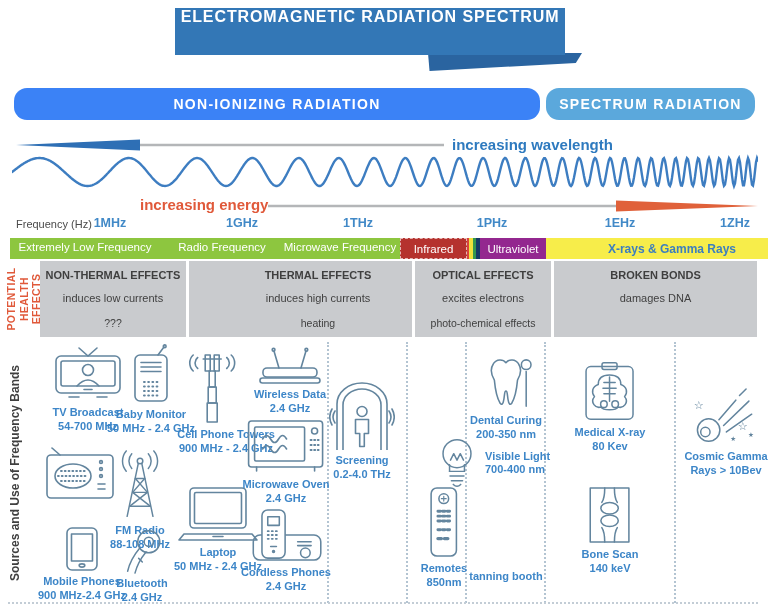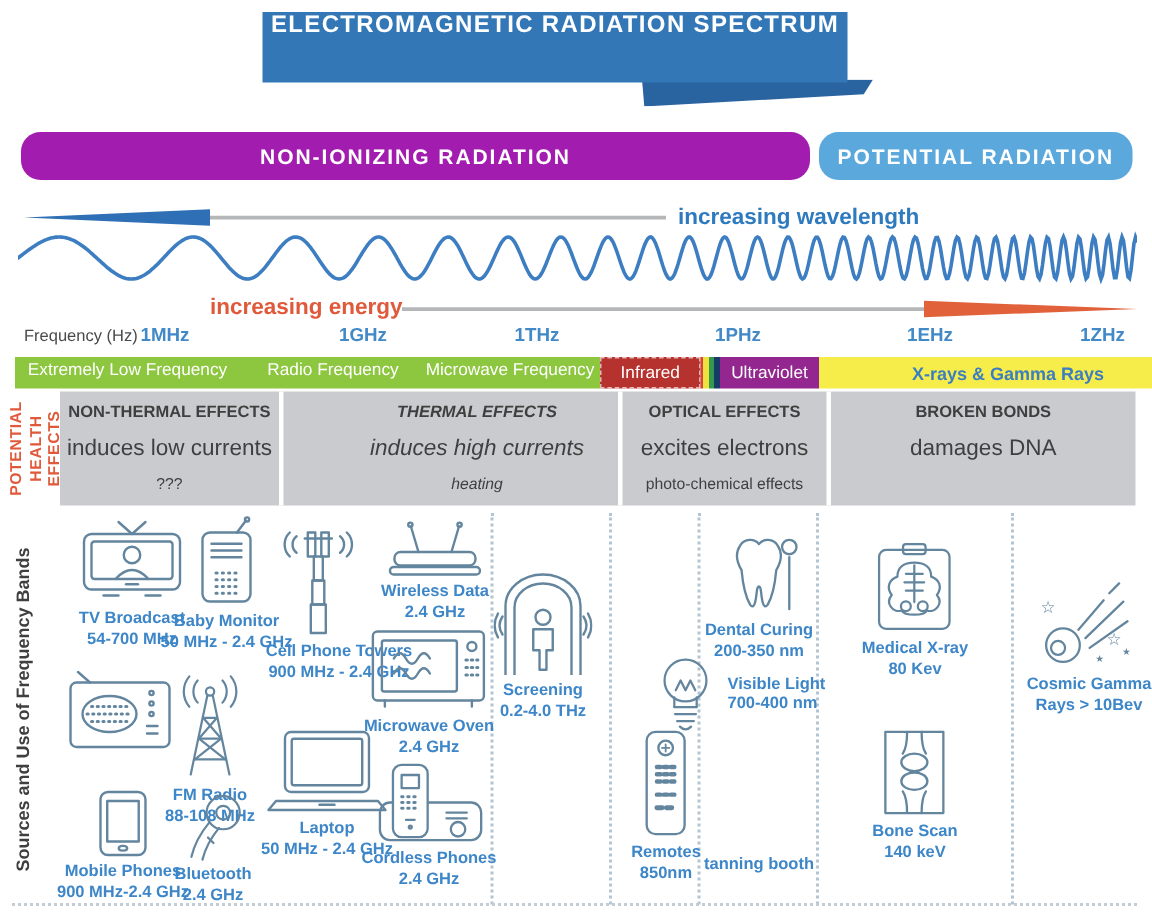--- a/index.html
+++ b/index.html
@@ -8,21 +8,21 @@
   .abs{position:absolute;}
   
   .banner{left:175px;top:8px;width:390px;height:47px;background:#3377b6;display:flex;
           justify-content:center;z-index:2;}
   .banner-tail{left:428px;top:53px;width:154px;height:18px;background:#2a64a0;
           clip-path:polygon(0 0,100% 0,96% 55%,1% 100%);z-index:1;}
   .banner h1{margin:0;color:#fff;font-size:16px;font-weight:bold;letter-spacing:.9px;}
   
   .bar{height:32px;top:88px;border-radius:13px;display:flex;align-items:center;
        justify-content:center;color:#fff;font-weight:bold;font-size:14px;letter-spacing:1.3px;}
-  .bar-non{left:14px;width:526px;background:#a21caf;}
+  .bar-non{left:14px;width:526px;background:#3b82f6;}
   .bar-ion{left:546px;width:209px;background:#5ba8dc;}
   
   .wavelength-text{left:452px;top:136px;font-size:15px;font-weight:bold;color:#2e7abf;}
   .energy-text{left:140px;top:196px;font-size:15px;font-weight:bold;color:#e0593a;}
   
   .freq-label{left:16px;top:218px;font-size:11px;color:#4a4a4a;}
   .tick{top:216px;font-size:12.5px;font-weight:bold;color:#4189c7;transform:translateX(-50%);white-space:nowrap;}
   
   .band{top:238px;height:21px;display:flex;align-items:center;justify-content:center;
         color:#fff;font-size:11.5px;white-space:nowrap;}
@@ -30,21 +30,21 @@
   .band-ir{left:400px;width:67px;background:#b5322e;border:1px dashed rgba(255,255,255,.65);box-sizing:border-box;}
   .band-sliver{left:467px;width:13px;background:linear-gradient(90deg,#d8433c 0 2px,#f0e23c 2px 6px,#35984f 6px 9px,#173a66 9px 13px);}
   .band-uv{left:480px;width:66px;background:#93278f;}
   .band-xg{left:546px;width:252px;background:#f7ed4a;color:#3c7ebf;font-size:12px;font-weight:bold;}
   .gband{top:241px;transform:translateX(-50%);color:#fff;font-size:11.5px;white-space:nowrap;}
   
   .panel{left:40px;top:261px;width:717px;height:76px;background:#c9cbce;}
   .divider{top:261px;width:3px;height:76px;background:#fff;}
   .ecol{top:261px;height:76px;text-align:center;color:#3f3f3f;}
   .et{margin-top:8px;font-size:11px;font-weight:bold;line-height:13px;}
-  .el1{margin-top:10px;font-size:15px;line-height:13px;}
+  .el1{margin-top:10px;font-size:11px;line-height:13px;}
   .el2{margin-top:12px;font-size:10.5px;line-height:13px;}
   .side-fx{left:-14px;top:280px;width:76px;height:38px;transform:rotate(-90deg);
            color:#e0593a;font-size:10.5px;font-weight:bold;line-height:12.5px;text-align:center;letter-spacing:.4px;}
   .side-src{left:-105px;top:466px;width:240px;text-align:center;transform:rotate(-90deg);
            color:#3f3f3f;font-size:12px;font-weight:bold;}
   
   .vdot{top:342px;height:261px;width:0;border-left:2px dotted #b3c4d2;}
   .hdot{left:8px;top:602px;width:750px;height:0;border-top:2px dotted #c3cdd6;}
   .item{position:absolute;display:flex;flex-direction:column;align-items:center;transform:translateX(-50%);}
   .lbl{font-weight:bold;font-size:11px;line-height:13.5px;color:#3d86c8;text-align:center;
@@ -62,21 +62,21 @@
 
   <div class="abs banner-tail"></div>
   <div class="abs banner">
     <h1>ELECTROMAGNETIC RADIATION SPECTRUM</h1>
   </div>
 
   <div class="abs bar bar-non">
     <span>NON-IONIZING RADIATION</span>
   </div>
   <div class="abs bar bar-ion">
-    <span>POTENTIAL RADIATION</span>
+    <span>SPECTRUM RADIATION</span>
   </div>
 
   <svg class="abs" style="left:14px;top:136px;" width="620" height="18">
     <line x1="126" y1="9" x2="430" y2="9" stroke="#b4b6b8" stroke-width="2.5"></line>
     <polygon points="2,9 126,3.5 126,14.5" fill="#2e6fb5"></polygon>
   </svg>
   <div class="abs wavelength-text">increasing wavelength</div>
 
   <svg class="abs" style="left:12px;top:151px;" width="746" height="42">
     <path id="wave-path" d="M0 21L1 20.2L2 19.5L3 18.7L4 17.9L5 17.2L6 16.4L7 15.7L8 15.0L9 14.3L10 13.6L11 13.0L12 12.3L13 11.7L14 11.1L15 10.6L16 10.0L17 9.6L18 9.1L19 8.7L20 8.3L21 8.0L22 7.7L23 7.5L24 7.3L25 7.1L26 7.1L27 7.0L28 7.0L29 7.1L30 7.2L31 7.3L32 7.5L33 7.8L34 8.1L35 8.5L36 8.9L37 9.3L38 9.8L39 10.4L40 11.0L41 11.6L42 12.3L43 13.0L44 13.7L45 14.5L46 15.3L47 16.1L48 17.0L49 17.9L50 18.8L51 19.7L52 20.6L53 21.5L54 22.4L55 23.3L56 24.2L57 25.1L58 26.0L59 26.9L60 27.7L61 28.5L62 29.3L63 30.0L64 30.7L65 31.4L66 32.0L67 32.6L68 33.1L69 33.6L70 34.0L71 34.3L72 34.6L73 34.8L74 34.9L75 35.0L76 35.0L77 34.9L78 34.8L79 34.6L80 34.3L81 33.9L82 33.5L83 33.0L84 32.5L85 31.9L86 31.2L87 30.5L88 29.7L89 28.8L90 28.0L91 27.0L92 26.1L93 25.1L94 24.1L95 23.0L96 22.0L97 20.9L98 19.8L99 18.8L100 17.7L101 16.7L102 15.7L103 14.7L104 13.7L105 12.8L106 11.9L107 11.1L108 10.4L109 9.7L110 9.1L111 8.5L112 8.0L113 7.7L114 7.4L115 7.2L116 7.0L117 7.0L118 7.1L119 7.2L120 7.5L121 7.8L122 8.3L123 8.8L124 9.4L125 10.1L126 10.9L127 11.7L128 12.6L129 13.6L130 14.7L131 15.8L132 16.9L133 18.1L134 19.3L135 20.5L136 21.7L137 22.9L138 24.1L139 25.3L140 26.5L141 27.6L142 28.6L143 29.7L144 30.6L145 31.5L146 32.3L147 33.0L148 33.6L149 34.1L150 34.5L151 34.8L152 34.9L153 35.0L154 34.9L155 34.7L156 34.4L157 34.0L158 33.5L159 32.8L160 32.1L161 31.2L162 30.2L163 29.2L164 28.1L165 26.9L166 25.6L167 24.3L168 23.0L169 21.6L170 20.3L171 18.9L172 17.5L173 16.2L174 14.9L175 13.7L176 12.6L177 11.5L178 10.5L179 9.6L180 8.9L181 8.2L182 7.7L183 7.3L184 7.1L185 7.0L186 7.1L187 7.3L188 7.6L189 8.1L190 8.8L191 9.6L192 10.5L193 11.5L194 12.7L195 13.9L196 15.3L197 16.7L198 18.1L199 19.6L200 21.1L201 22.6L202 24.1L203 25.6L204 27.0L205 28.4L206 29.7L207 30.8L208 31.9L209 32.8L210 33.6L211 34.2L212 34.6L213 34.9L214 35.0L215 34.9L216 34.6L217 34.2L218 33.6L219 32.8L220 31.8L221 30.7L222 29.5L223 28.1L224 26.6L225 25.1L226 23.5L227 21.8L228 20.1L229 18.5L230 16.8L231 15.3L232 13.8L233 12.4L234 11.1L235 10.0L236 9.0L237 8.2L238 7.6L239 7.2L240 7.0L241 7.0L242 7.3L243 7.8L244 8.4L245 9.3L246 10.4L247 11.7L248 13.1L249 14.6L250 16.3L251 18.0L252 19.8L253 21.6L254 23.4L255 25.2L256 26.9L257 28.5L258 30.0L259 31.4L260 32.5L261 33.5L262 34.2L263 34.7L264 35.0L265 35.0L266 34.7L267 34.2L268 33.4L269 32.4L270 31.2L271 29.8L272 28.2L273 26.4L274 24.6L275 22.7L276 20.7L277 18.7L278 16.8L279 14.9L280 13.2L281 11.6L282 10.2L283 9.1L284 8.1L285 7.5L286 7.1L287 7.0L288 7.2L289 7.7L290 8.6L291 9.6L292 11.0L293 12.5L294 14.3L295 16.2L296 18.3L297 20.4L298 22.5L299 24.6L300 26.6L301 28.5L302 30.2L303 31.7L304 33.0L305 34.0L306 34.6L307 35.0L308 35.0L309 34.6L310 33.9L311 32.9L312 31.5L313 29.9L314 28.1L315 26.1L316 23.9L317 21.7L318 19.4L319 17.1L320 15.0L321 13.0L322 11.2L323 9.7L324 8.5L325 7.6L326 7.1L327 7.0L328 7.3L329 8.0L330 9.0L331 10.4L332 12.1L333 14.1L334 16.3L335 18.6L336 21.0L337 23.5L338 25.8L339 28.0L340 30.0L341 31.8L342 33.2L343 34.2L344 34.8L345 35.0L346 34.7L347 34.0L348 32.9L349 31.4L350 29.5L351 27.3L352 25.0L353 22.4L354 19.9L355 17.3L356 14.9L357 12.7L358 10.7L359 9.1L360 7.9L361 7.2L362 7.0L363 7.3L364 8.0L365 9.3L366 11.0L367 13.0L368 15.4L369 18.0L370 20.7L371 23.4L372 26.0L373 28.5L374 30.7L375 32.5L376 33.8L377 34.7L378 35.0L379 34.8L380 34.0L381 32.6L382 30.8L383 28.6L384 26.1L385 23.3L386 20.4L387 17.6L388 14.9L389 12.4L390 10.3L391 8.7L392 7.6L393 7.0L394 7.1L395 7.9L396 9.2L397 11.0L398 13.4L399 16.0L400 19.0L401 22.0L402 25.0L403 27.8L404 30.3L405 32.3L406 33.9L407 34.8L408 35.0L409 34.5L410 33.4L411 31.7L412 29.4L413 26.6L414 23.6L415 20.4L416 17.3L417 14.3L418 11.7L419 9.6L420 8.0L421 7.2L422 7.0L423 7.7L424 9.1L425 11.1L426 13.7L427 16.7L428 19.9L429 23.3L430 26.5L431 29.4L432 31.8L433 33.6L434 34.7L435 35.0L436 34.4L437 33.1L438 31.0L439 28.3L440 25.2L441 21.8L442 18.3L443 15.0L444 12.0L445 9.6L446 7.9L447 7.1L448 7.1L449 8.1L450 9.9L451 12.4L452 15.5L453 19.0L454 22.6L455 26.1L456 29.3L457 32.0L458 33.8L459 34.9L460 34.9L461 34.0L462 32.1L463 29.5L464 26.2L465 22.5L466 18.8L467 15.1L468 11.9L469 9.4L470 7.7L471 7.0L472 7.4L473 8.8L474 11.1L475 14.3L476 17.9L477 21.8L478 25.7L479 29.2L480 32.0L481 34.0L482 34.9L483 34.7L484 33.4L485 31.0L486 27.8L487 24.0L488 19.9L489 16.0L490 12.4L491 9.5L492 7.7L493 7.0L494 7.5L495 9.3L496 12.1L497 15.7L498 19.7L499 24.0L500 27.9L501 31.3L502 33.7L503 34.9L504 34.8L505 33.4L506 30.8L507 27.3L508 23.1L509 18.7L510 14.6L511 11.0L512 8.5L513 7.1L514 7.2L515 8.7L516 11.4L517 15.2L518 19.5L519 24.1L520 28.3L521 31.7L522 34.1L523 35.0L524 34.4L525 32.4L526 29.1L527 24.9L528 20.3L529 15.7L530 11.7L531 8.7L532 7.2L533 7.2L534 8.8L535 11.9L536 16.0L537 20.7L538 25.5L539 29.7L540 33.0L541 34.7L542 34.8L543 33.2L544 30.1L545 25.8L546 21.0L547 16.1L548 11.8L549 8.7L550 7.1L551 7.4L552 9.4L553 13.0L554 17.6L555 22.8L556 27.6L557 31.7L558 34.2L559 35.0L560 33.8L561 30.9L562 26.5L563 21.4L564 16.2L565 11.7L566 8.4L567 7.0L568 7.7L569 10.3L570 14.4L571 19.6L572 25.0L573 29.8L574 33.3L575 34.9L576 34.4L577 31.8L578 27.5L579 22.2L580 16.7L581 11.8L582 8.4L583 7.0L584 7.9L585 10.9L586 15.6L587 21.3L588 26.8L589 31.5L590 34.3L591 34.9L592 33.1L593 29.3L594 23.9L595 18.1L596 12.7L597 8.8L598 7.1L599 7.8L600 11.0L601 16.0L602 21.9L603 27.7L604 32.2L605 34.7L606 34.6L607 31.9L608 27.1L609 21.1L610 15.1L611 10.2L612 7.4L613 7.3L614 9.9L615 14.7L616 20.9L617 27.0L618 32.0L619 34.7L620 34.6L621 31.6L622 26.4L623 20.1L624 13.9L625 9.2L626 7.1L627 7.9L628 11.7L629 17.5L630 24.1L631 30.0L632 33.9L633 34.9L634 32.8L635 27.9L636 21.4L637 14.8L638 9.6L639 7.1L640 7.9L641 11.8L642 17.9L643 24.8L644 30.8L645 34.4L646 34.7L647 31.6L648 25.8L649 18.8L650 12.4L651 8.1L652 7.1L653 9.7L654 15.3L655 22.4L656 29.1L657 33.7L658 34.9L659 32.4L660 26.7L661 19.5L662 12.7L663 8.1L664 7.1L665 10.0L666 16.1L667 23.5L668 30.3L669 34.4L670 34.6L671 30.9L672 24.2L673 16.6L674 10.3L675 7.1L676 8.2L677 13.1L678 20.5L679 28.1L680 33.4L681 34.9L682 32.1L683 25.7L684 17.8L685 10.9L686 7.2L687 8.1L688 13.1L689 20.8L690 28.5L691 33.8L692 34.8L693 31.1L694 24.0L695 15.8L696 9.4L697 7.0L698 9.5L699 16.1L700 24.4L701 31.6L702 34.9L703 33.3L704 27.1L705 18.7L706 11.1L707 7.2L708 8.4L709 14.4L710 22.9L711 30.7L712 34.8L713 33.6L714 27.5L715 18.8L716 11.0L717 7.1L718 8.8L719 15.4L720 24.3L721 31.8L722 35.0L723 32.4L724 25.0L725 16.0L726 9.0L727 7.1L728 11.2L729 19.4L730 28.4L731 34.2L732 34.2L733 28.4L734 19.2L735 10.9L736 7.0L737 9.5L738 17.3L739 26.7L740 33.6L741 34.6L742 29.2L743 20.0L744 11.2L745 7.1L746 9.6" stroke="#3d7dc1" stroke-width="2.4" fill="none" stroke-linecap="round"></path>
@@ -118,21 +118,21 @@
   <div class="abs side-fx">
     <div>POTENTIAL</div>
     <div>HEALTH</div>
     <div>EFFECTS</div>
   </div>
   <div class="abs ecol" style="left:40px;width:146px;">
     <div class="et">NON-THERMAL EFFECTS</div>
     <div class="el1">induces low currents</div>
     <div class="el2">???</div>
   </div>
-  <div class="abs ecol" style="left:189px;width:258px;font-style:italic;">
+  <div class="abs ecol" style="left:189px;width:258px;">
     <div class="et">THERMAL EFFECTS</div>
     <div class="el1">induces high currents</div>
     <div class="el2">heating</div>
   </div>
   <div class="abs ecol" style="left:415px;width:136px;">
     <div class="et">OPTICAL EFFECTS</div>
     <div class="el1">excites electrons</div>
     <div class="el2">photo-chemical effects</div>
   </div>
   <div class="abs ecol" style="left:554px;width:203px;">

